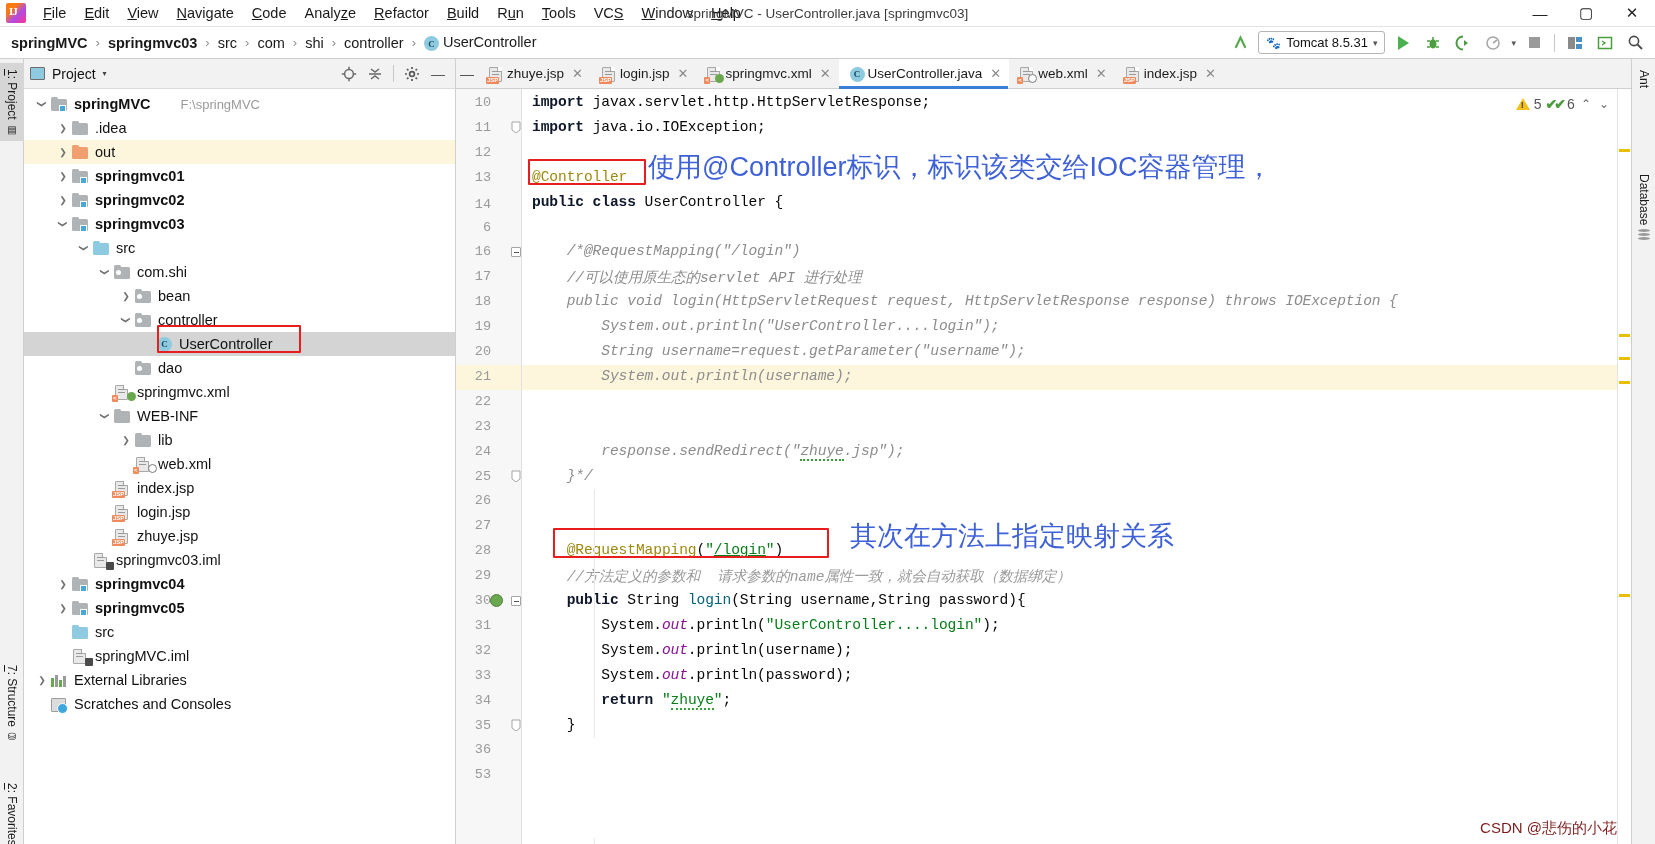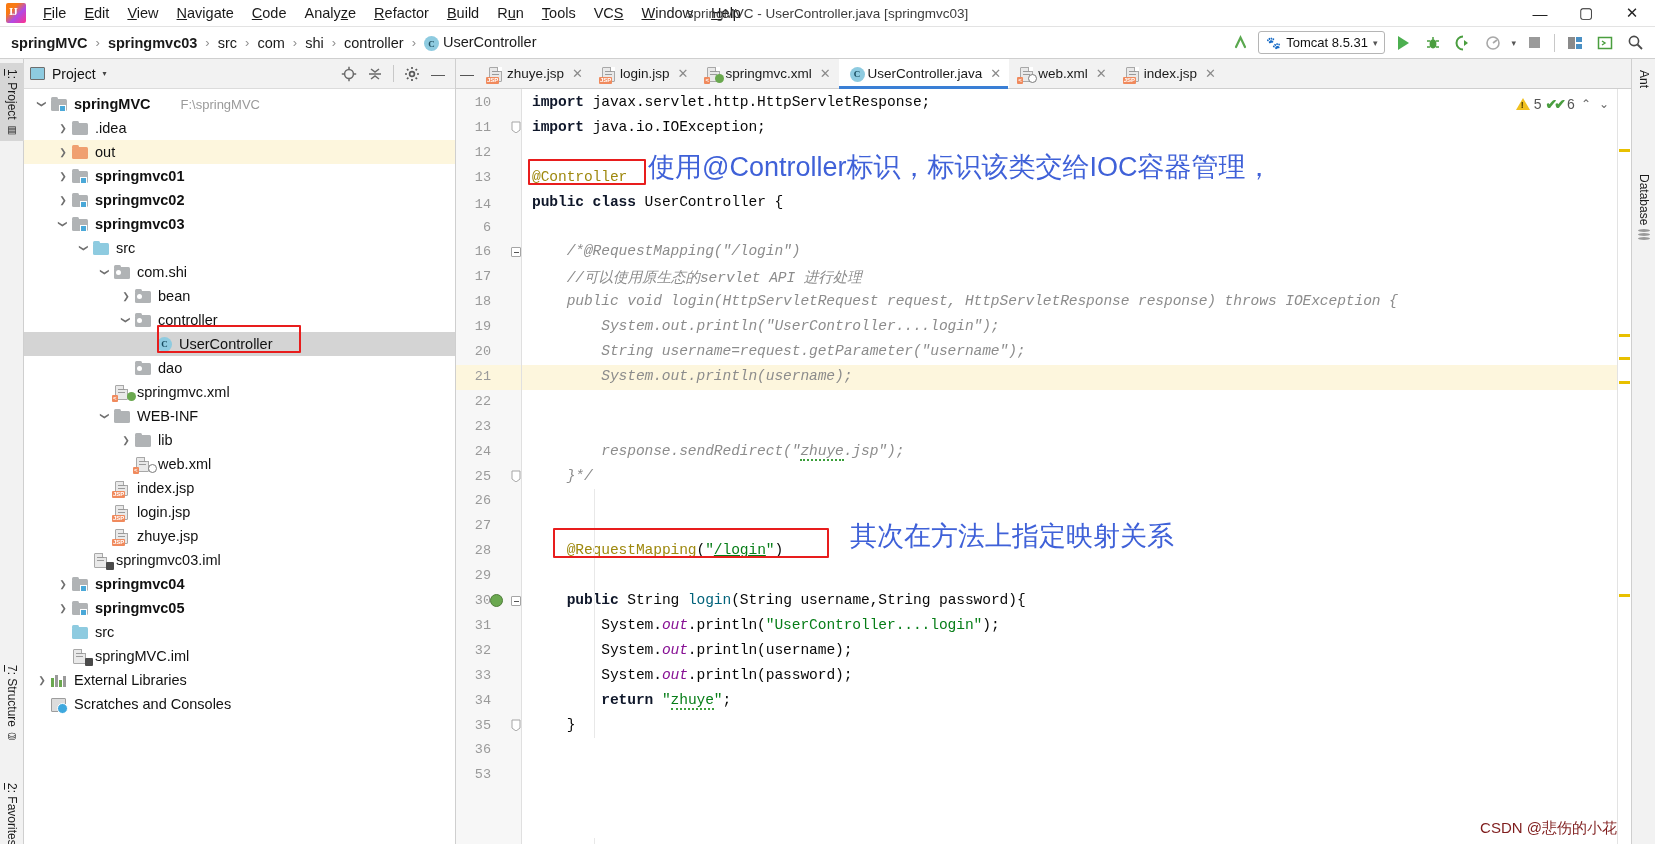--- a/index.html
+++ b/index.html
@@ -749,20 +749,21 @@
             <div class="cline" style="top: 154.4px;">    <span class="cmt">/*@RequestMapping("/login")</span></div>
             <div class="cline" style="top: 179.3px;">    <span class="cmt">//可以使用原生态的servlet API 进行处理</span></div>
             <div class="cline" style="top: 204.2px;">    <span class="cmt">public void login(HttpServletRequest request, HttpServletResponse response) throws IOException {</span></div>
             <div class="cline" style="top: 229.1px;">        <span class="cmt">System.out.println("UserController....login");</span></div>
             <div class="cline" style="top: 254px;">        <span class="cmt">String username=request.getParameter("username");</span></div>
             <div class="hlrow" style="top: 275.9px; height: 24.9px;"></div>
             <div class="cline" style="top: 278.9px;">        <span class="cmt">System.out.println(username);</span></div>
             <div class="cline" style="top: 353.6px;">        <span class="cmt">response.sendRedirect("<span class="squig">zhuye</span>.jsp");</span></div>
             <div class="cline" style="top: 378.5px;">    <span class="cmt">}*/</span></div>
             <div class="cline" style="top: 453.2px;">    <span class="ann">@RequestMapping</span><span class="pln">(</span><span class="str">"<span class="ul">/login</span>"</span><span class="pln">)</span></div>
+            <div class="cline" style="top: 478.1px;">    <span class="cmt2">//方法定义的参数和  请求参数的name属性一致，就会自动获取（数据绑定）</span></div>
             <div class="cline" style="top: 503px;">    <span class="kw">public</span> <span class="pln">String</span> <span class="mth">login</span><span class="pln">(String username,String password){</span></div>
             <div class="cline" style="top: 527.9px;">        <span class="pln">System.</span><span class="fld">out</span><span class="pln">.println(</span><span class="str">"UserController....login"</span><span class="pln">);</span></div>
             <div class="cline" style="top: 552.8px;">        <span class="pln">System.</span><span class="fld">out</span><span class="pln">.println(username);</span></div>
             <div class="cline" style="top: 577.7px;">        <span class="pln">System.</span><span class="fld">out</span><span class="pln">.println(password);</span></div>
             <div class="cline" style="top: 602.6px;">        <span class="kw">return</span> <span class="str">"<span class="squig">zhuye</span>"</span><span class="pln">;</span></div>
             <div class="cline" style="top: 627.5px;">    <span class="pln">}</span></div>
             <div class="vguide" style="left: 72px; top: 400.4px; height: 249px;"></div>
             <div class="vguide" style="left: 72px; top: 749px; height: 124.5px;"></div>
             <div class="note" style="left: 126px; top: 60px;">使用@Controller标识，标识该类交给IOC容器管理，</div>
             <div class="note" style="left: 328px; top: 429px;">其次在方法上指定映射关系</div>

